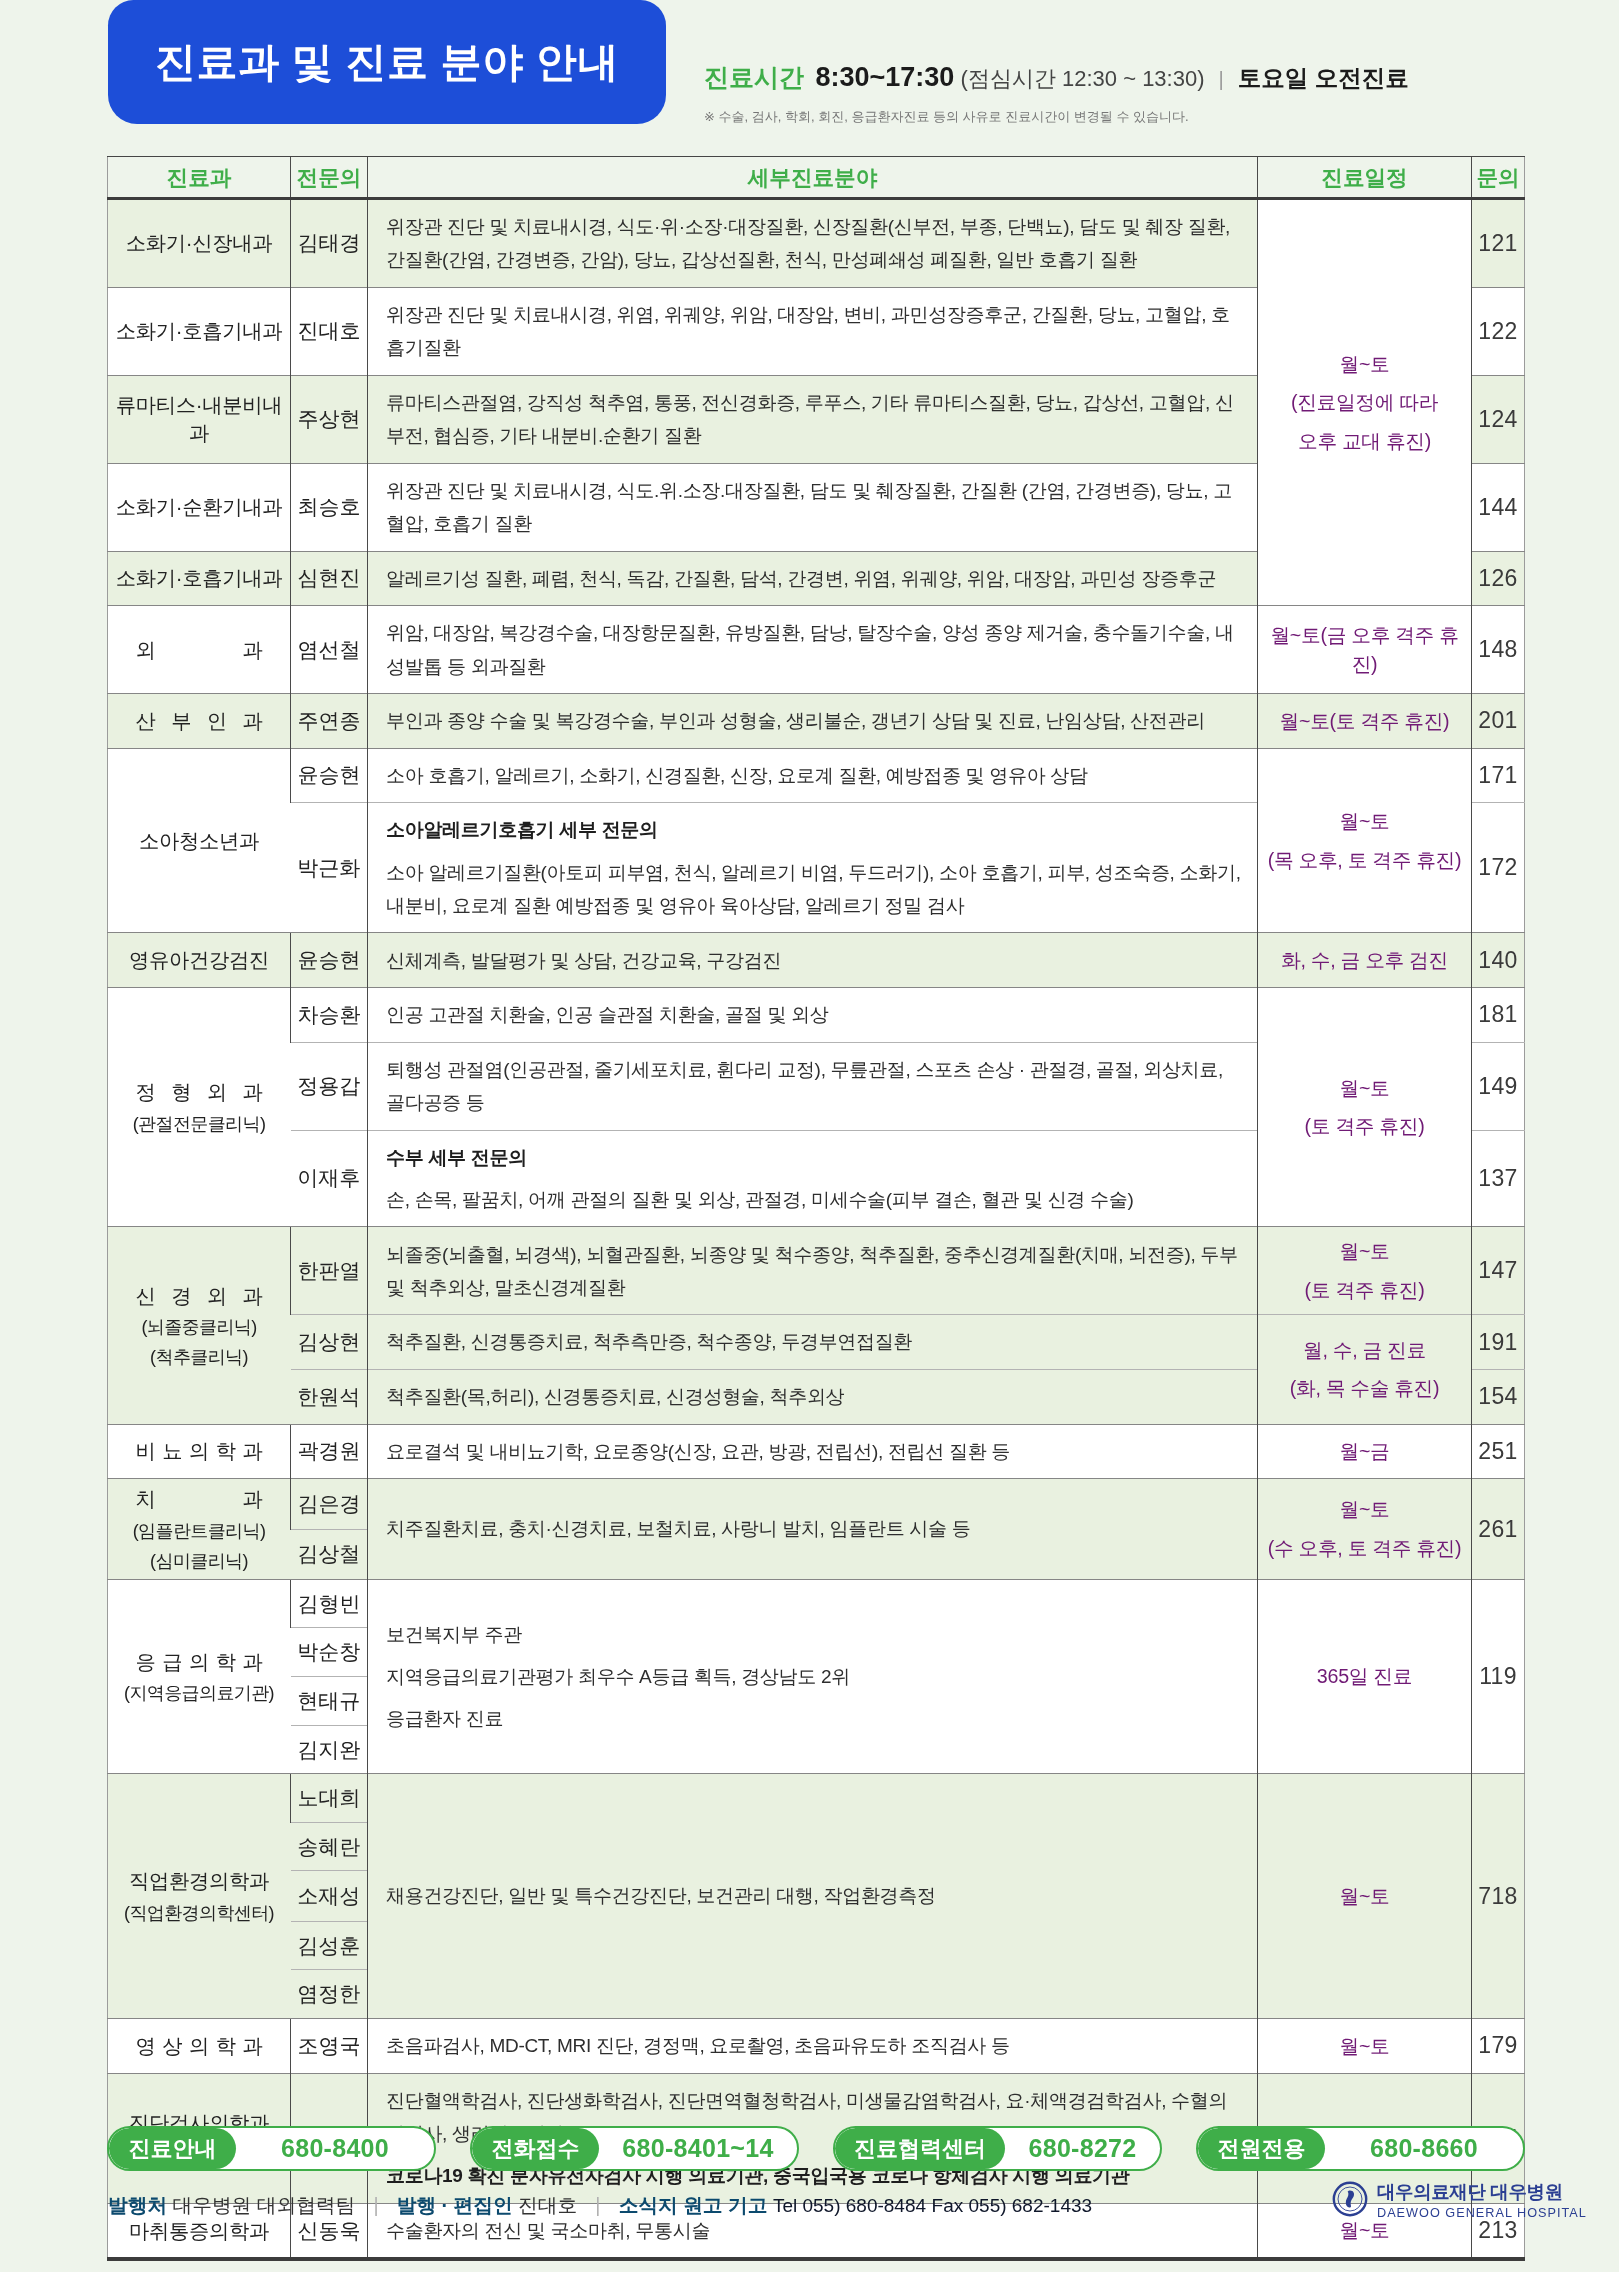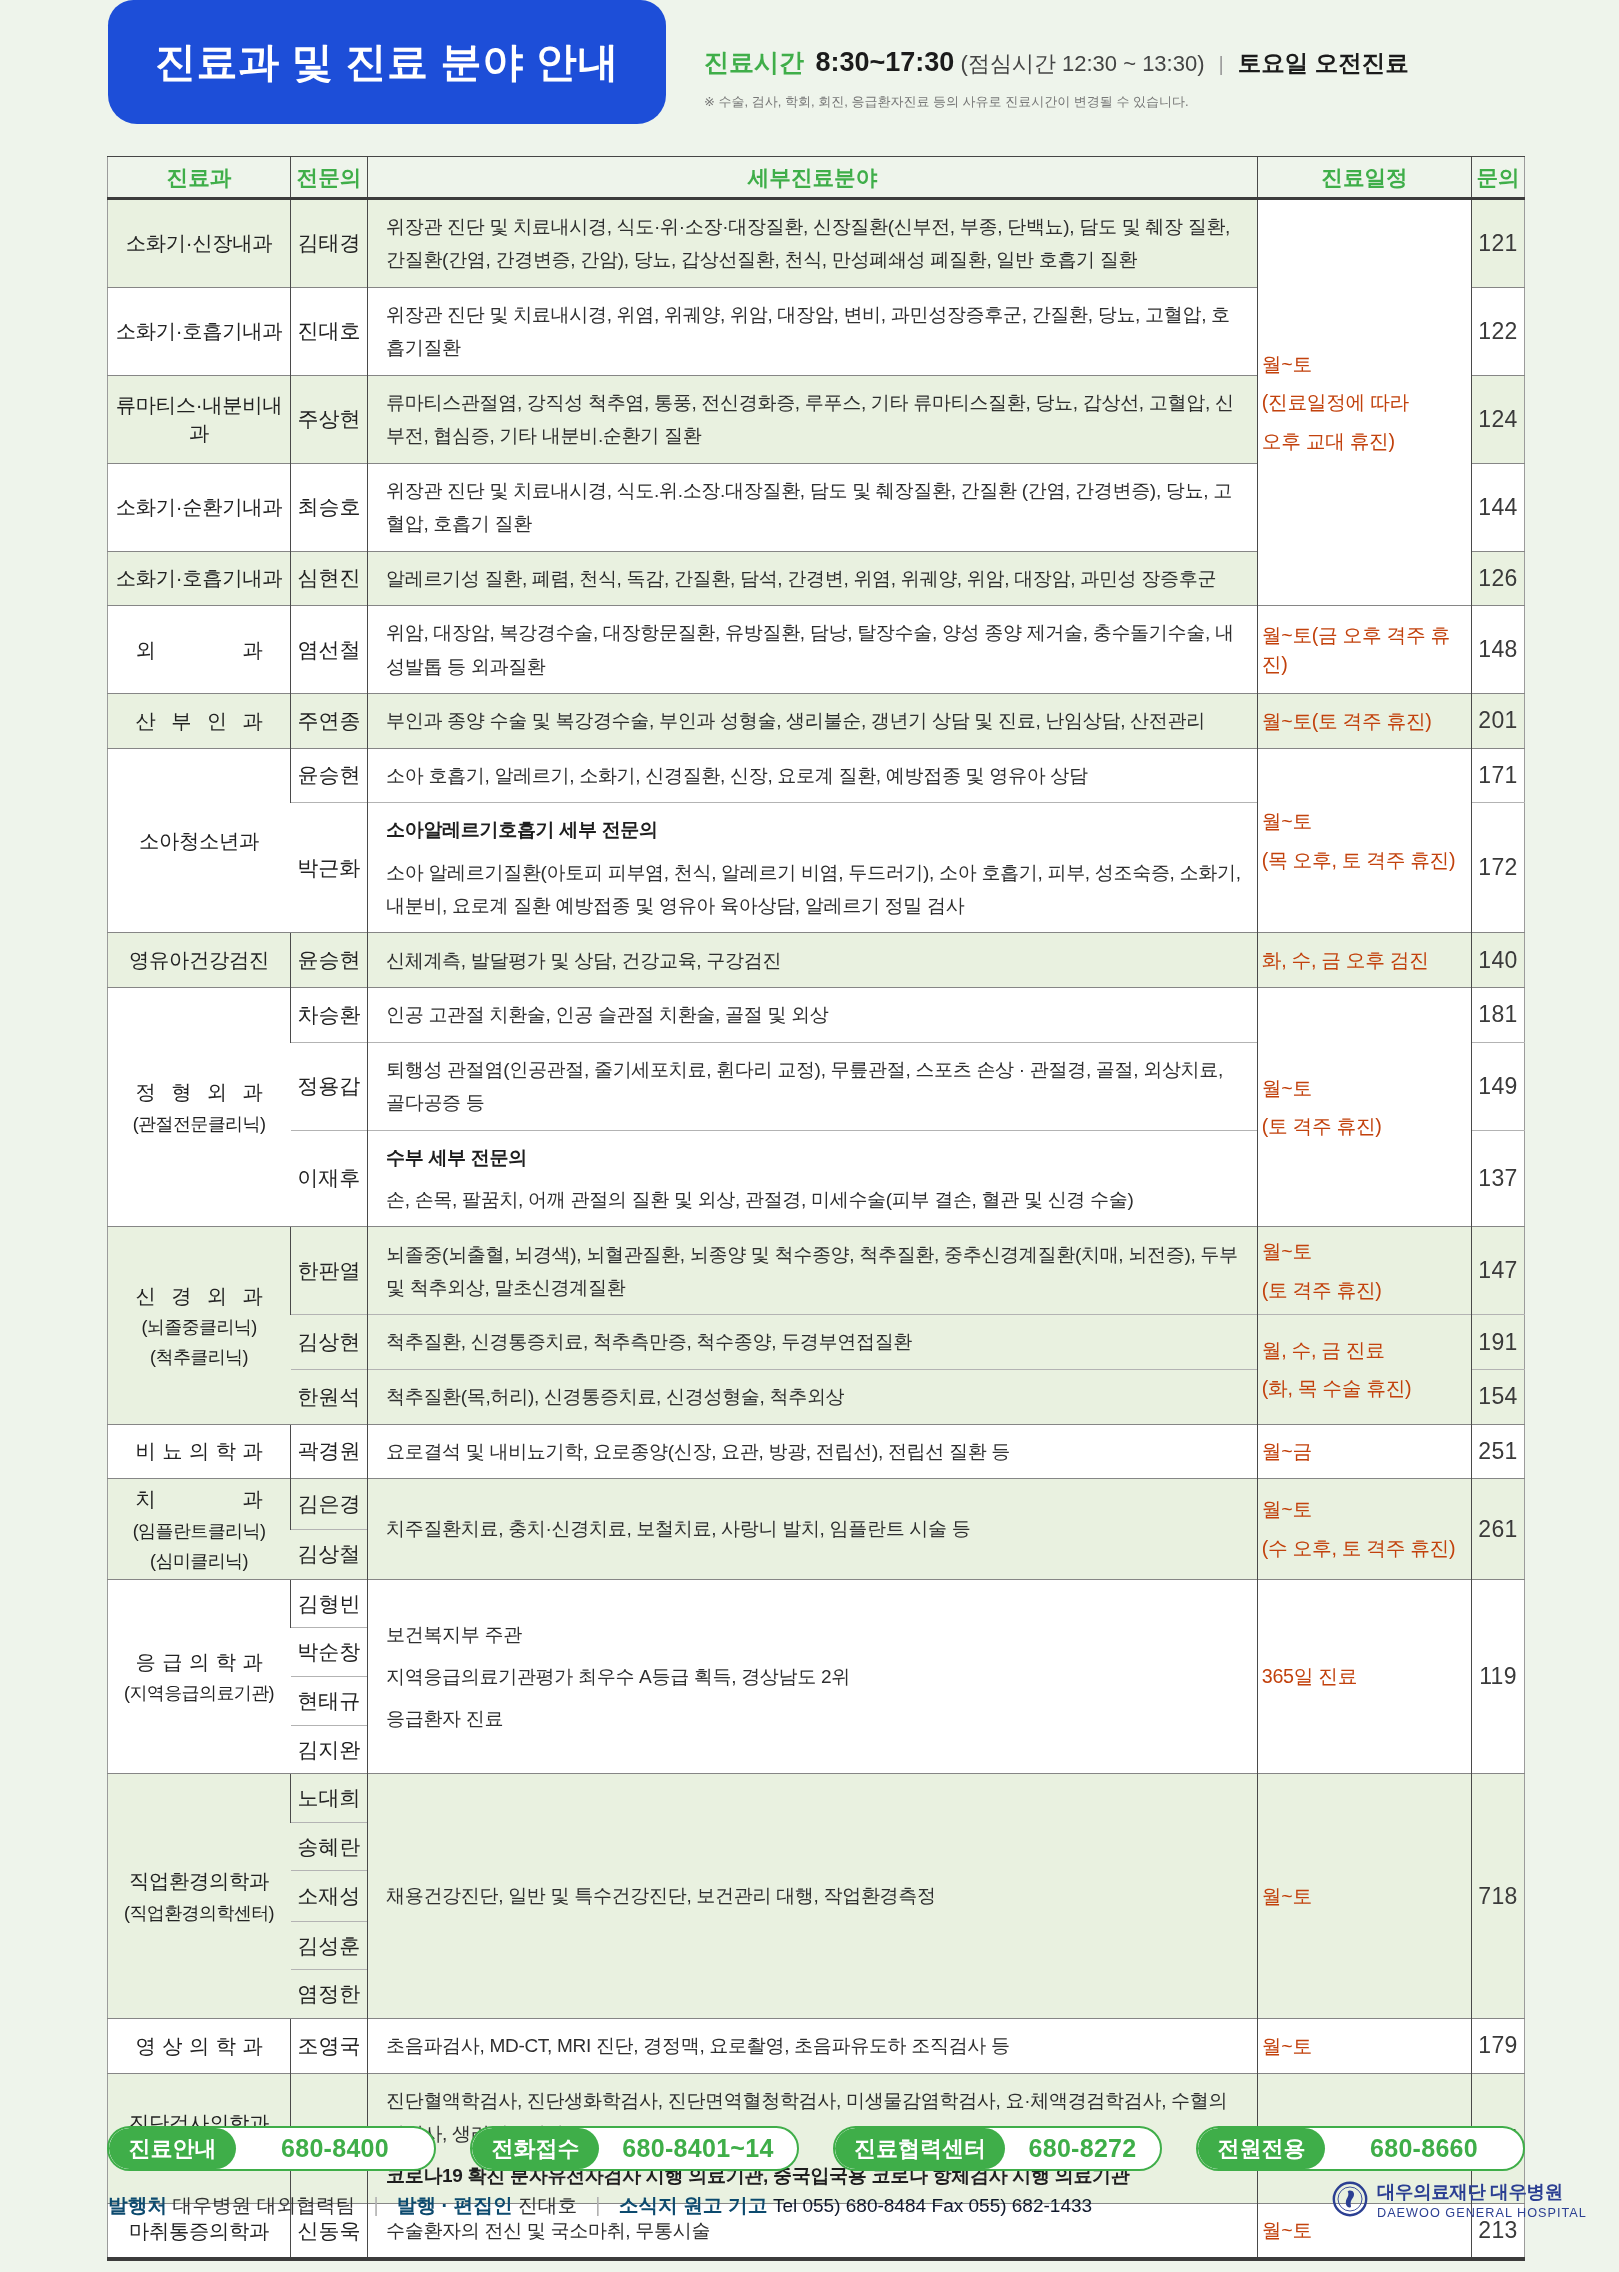--- a/index.html
+++ b/index.html
@@ -11,21 +11,21 @@
   }
   
   .title-box{
     position:absolute;left:108px;top:0;width:558px;height:124px;
     background:#1d4ed8;border-radius:29px;border-top-left-radius:25.4px;border-top-right-radius:25.4px;
     display:flex;align-items:center;justify-content:center;
   }
   .title-box h1{
     margin:0;color:#fff;font-size:41px;font-weight:800;letter-spacing:0.6px;
   }
-  .header-info{position:absolute;left:704px;top:46px;}
+  .header-info{position:absolute;left:704px;top:61px;}
   .hours-line{font-size:23px;color:#333;white-space:nowrap;}
   .hours-label{color:#3fae49;font-weight:800;font-size:25px;margin-right:11.4px;}
   .hours-value{color:#1b1b1b;font-weight:800;font-size:27px;margin-right:6.3px;}
   .hours-lunch{color:#444;font-size:22px;}
   .hours-sep{color:#9a9a9a;margin:0 14px;font-size:20.3px;}
   .hours-sat{color:#1b1b1b;font-weight:800;font-size:23.5px;}
   .notice-line{margin-top:14px;font-size:13px;color:#767676;}
   
   table.clinic{
     position:absolute;left:107px;top:156px;width:1418px;
@@ -47,21 +47,21 @@
   td.plain{background:#ffffff;}
   td.dept{ text-align:center;padding:6.3px 5.1px;}
   .dept-main{font-size:20.3px;color:#222;letter-spacing:-0.3px;}
   .dept-main.spread{width:127px;margin:0 auto;text-align:justify;text-align-last:justify;}
   .dept-sub{font-size:18px;color:#222;margin-top:5.7px;letter-spacing:-0.6px;}
   td.doc{text-align:center;font-size:21px;color:#222;padding:5.1px 2.5px;}
   td.det{text-align:left;padding:10.2px 15.2px 10.2px 18px;font-size:19px;color:#2e2e2e;}
   .det-line{line-height:1.75;letter-spacing:-0.3px;}
   .det-line + .det-line{margin-top:9px;}
   .det-line.bold{font-weight:700;color:#1e1e1e;}
-  td.sch{text-align:left;font-size:19.7px;color:#c2410c;padding:6.3px 3.8px;}
+  td.sch{text-align:center;font-size:19.7px;color:#701a75;padding:6.3px 3.8px;}
   .sch-line{line-height:1.45;letter-spacing:-0.3px;}
   .sch-line + .sch-line{margin-top:10.2px;}
   td.con{text-align:center;font-size:23px;color:#3a3a3a;letter-spacing:0.3px;}
   
   .badges{
     position:absolute;left:107px;top:2126px;width:1418px;
     display:flex;justify-content:space-between;
   }
   .badge{
     width:325px;height:41px;background:#fff;border:2.5px solid #3fae49;

